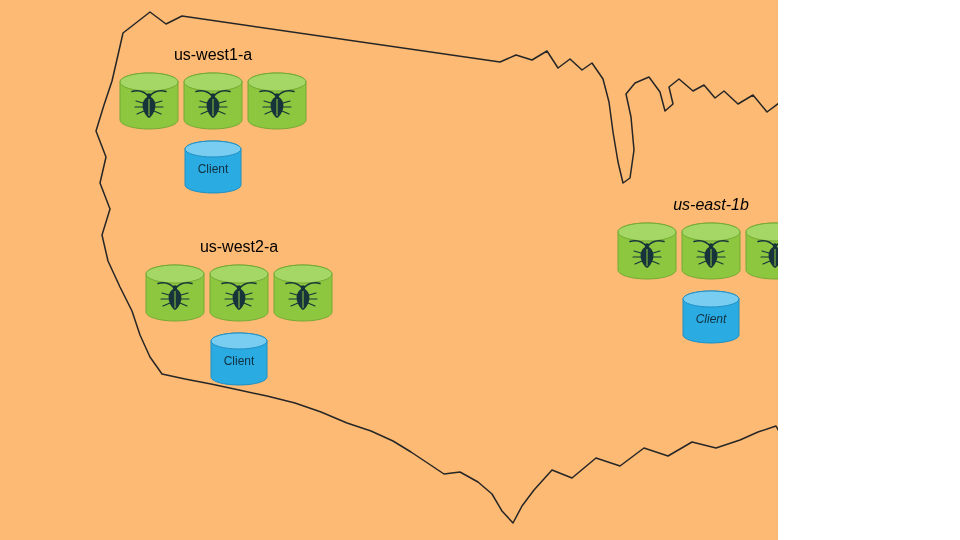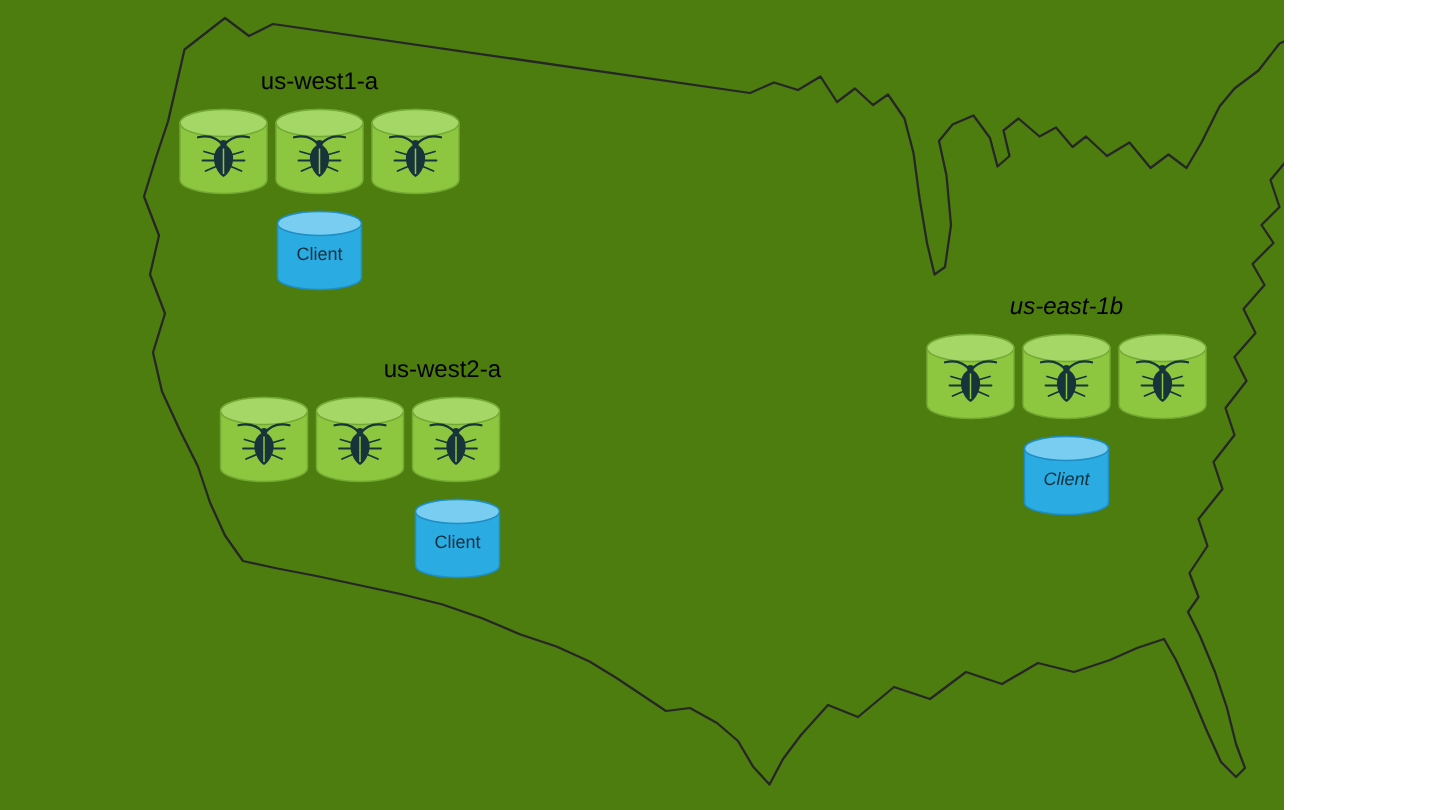--- a/index.html
+++ b/index.html
@@ -9,41 +9,41 @@
     --client-blue:#2aabe2;
     --client-blue-top:#79cdf0;
     --client-blue-border:#1e8fc4;
     --bug-dark:#16343a;
     --map-outline:#262626;
     --label-text:#000000;
     --client-text:#12303f;
   }
   html,body{margin:0;padding:0;background:#ffffff;}
   .stage{
-    position:relative;width:856px;height:540px;background:#4d7c0f;overflow:hidden;
+    position:relative;width:778px;height:540px;background:#fdba74;overflow:hidden;
     font-family:"Liberation Sans", sans-serif;
   }
   .map-svg{position:absolute;left:0;top:0;width:960px;height:540px;}
   .map-path{fill:none;stroke:var(--map-outline);stroke-width:1.5;stroke-linejoin:round;stroke-linecap:round;}
   .region{position:absolute;display:flex;flex-direction:column;align-items:center;}
   .region-label{font-size:16px;color:var(--label-text);margin-bottom:8px;white-space:nowrap;}
   .node-row{display:flex;gap:4px;}
   .node-svg{width:60px;height:58px;display:block;}
   .client-svg{width:58px;height:54px;display:block;margin-top:10px;}
   .cyl-body-green{fill:var(--node-green);stroke:var(--node-green-border);stroke-width:1;}
   .cyl-top-green{fill:var(--node-green-top);stroke:var(--node-green-border);stroke-width:1;}
   .cyl-body-blue{fill:var(--client-blue);stroke:var(--client-blue-border);stroke-width:1;}
   .cyl-top-blue{fill:var(--client-blue-top);stroke:var(--client-blue-border);stroke-width:1;}
   .bug-fill{fill:var(--bug-dark);}
   .bug-line{fill:none;stroke:var(--bug-dark);stroke-width:1.5;stroke-linecap:round;}
   .bug-leg{fill:none;stroke:var(--bug-dark);stroke-width:1.2;stroke-linecap:round;}
   .bug-split{fill:none;stroke:var(--node-green);stroke-width:1;}
   .client-text{font-family:"Liberation Sans", sans-serif;font-size:12px;fill:var(--client-text);}
   #region-1{left:118px;top:46px;width:190px;}
-  #region-2{left:144px;top:238px;width:190px;align-items:flex-end;}
+  #region-2{left:144px;top:238px;width:190px;}
   #region-3{left:616px;top:196px;width:190px;font-style:italic;}
 </style>
 </head>
 <body>
 
 <svg width="0" height="0" style="position:absolute" aria-hidden="true">
   <defs>
     <g id="node-cyl-def">
       <path class="cyl-body-green" d="M1,10 A29,9 0 0 1 59,10 L59,48 A29,9 0 0 1 1,48 Z"></path>
       <ellipse class="cyl-top-green" cx="30" cy="10" rx="29" ry="9"></ellipse>

